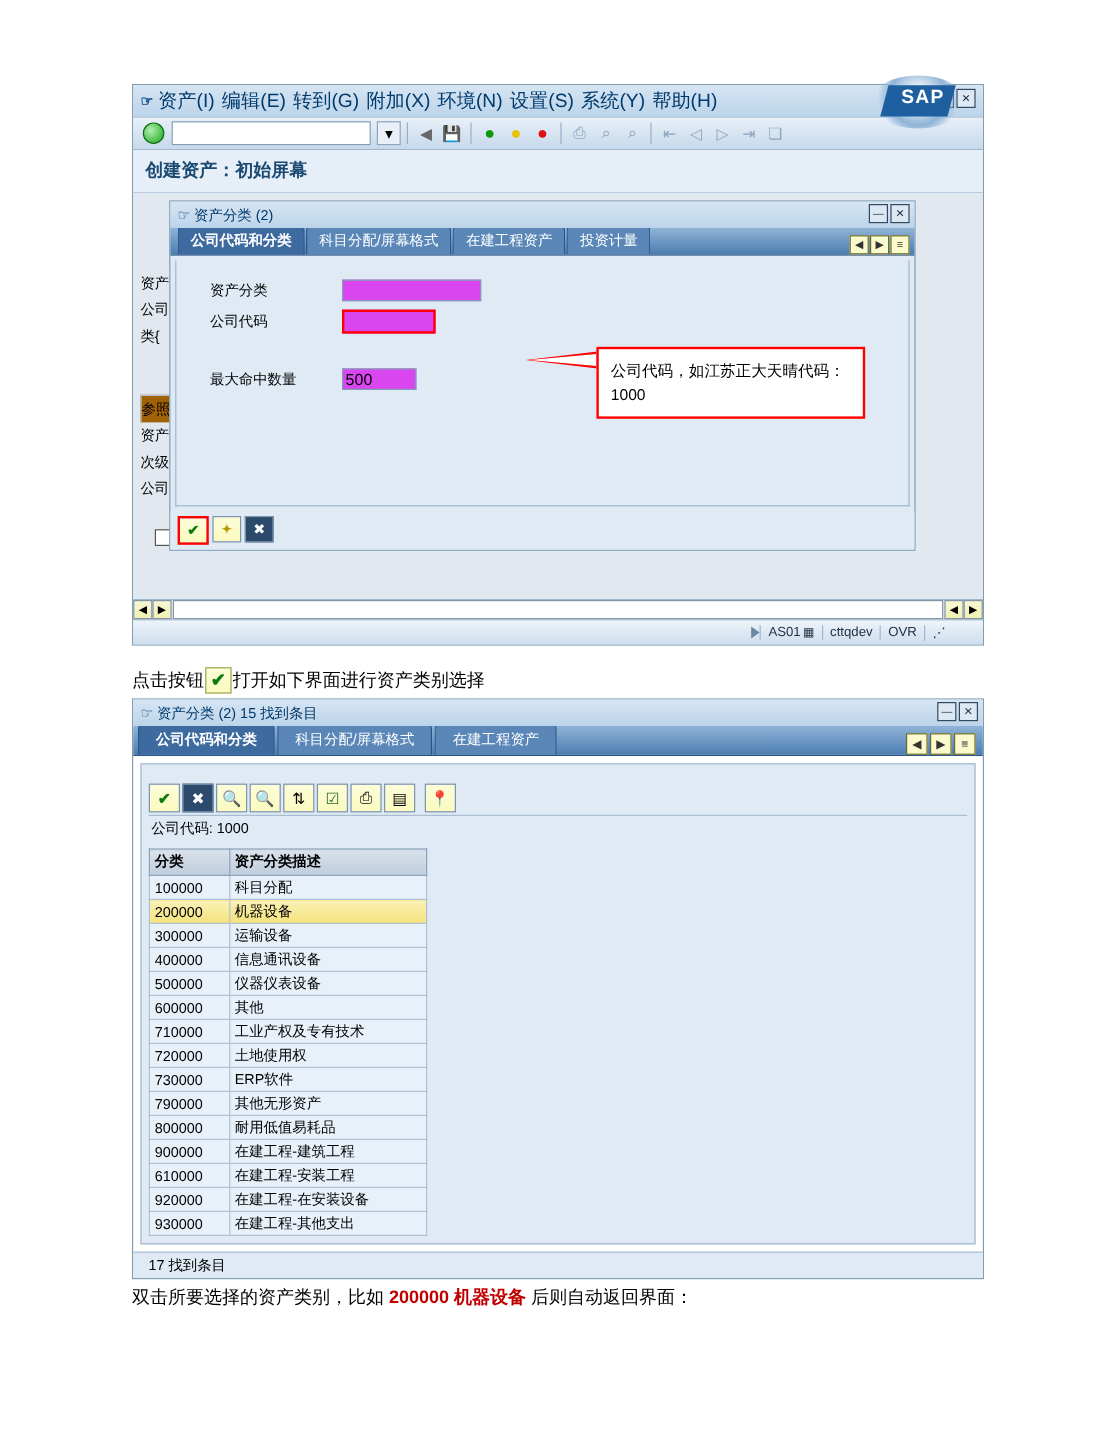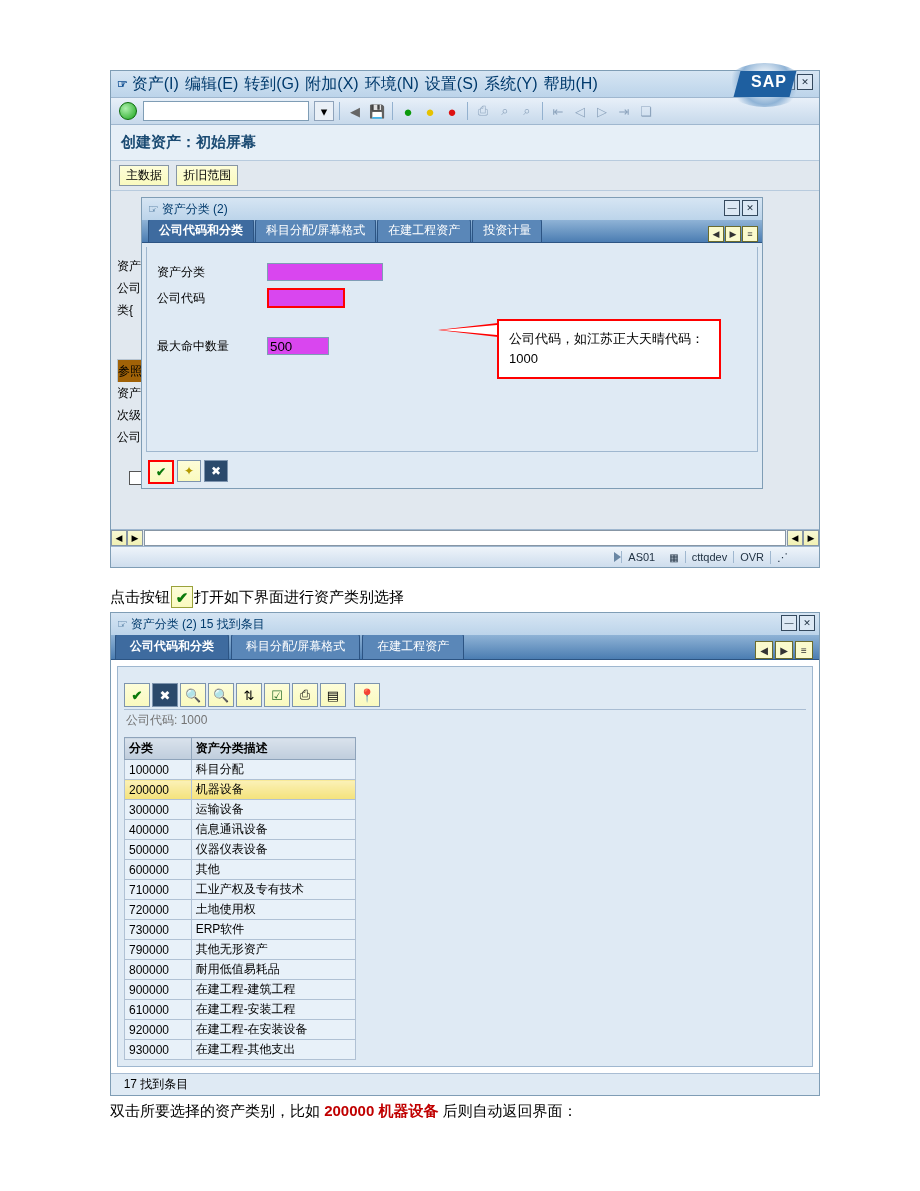--- a/index.html
+++ b/index.html
@@ -26,55 +26,55 @@
 .left-labels{position:absolute;left:6px;top:64px;font-size:12px;line-height:22px;color:#000}
 .left-labels div{height:22px;overflow:hidden;width:28px}
 .modal{position:absolute;left:30px;top:6px;width:620px;border:1px solid #7f9db5;background:#dfeaf4}
 .modal-title{background:linear-gradient(#d6e5f3,#bcd4ea);color:#003a6c;padding:2px 6px;display:flex;align-items:center;height:18px;position:relative}
 .modal-title .right{position:absolute;right:4px;top:2px;display:flex;gap:2px}
 .tabstrip{background:linear-gradient(#8fb3d6,#4b7db2);display:flex;align-items:flex-end;height:22px;padding-left:6px;gap:0;border-bottom:1px solid #2c5483}
 .tab{padding:3px 10px;font-size:12px;color:#fff;background:#5a87b8;border:1px solid #2c5483;border-bottom:none;border-radius:4px 4px 0 0;margin-right:1px;cursor:pointer}
 .tab.active{background:#3e6b9f;font-weight:bold}
 .tab-nav{margin-left:auto;display:flex;padding-right:4px;gap:1px}
 .tab-nav .sq{width:14px;height:14px;background:#fafacd;border:1px solid #6b6b2d;font-size:9px;display:flex;align-items:center;justify-content:center;color:#333}
-.modal-body{background:#dfeaf4;padding:12px 10px;height:180px;border:1px solid #9fb7cf;border-top:none;position:relative;margin:4px}
+.modal-body{background:#dfeaf4;padding:12px 28px;height:180px;border:1px solid #9fb7cf;border-top:none;position:relative;margin:4px}
 .frow{display:flex;align-items:center;height:26px}
 .flabel{width:110px}
 .finput{height:16px;border:1px solid #7f9db5;background:#d946ef;padding:0 2px}
 .redbox{border:2px solid red!important}
 .callout{position:absolute;left:350px;top:72px;width:200px;border:2px solid red;background:#fff;padding:8px 10px;font-size:13px;line-height:20px}
 .callout-arrow{position:absolute;left:291px;top:76px;width:0;height:0;border-top:7px solid transparent;border-bottom:7px solid transparent;border-right:60px solid red}
 .callout-arrow::after{content:"";position:absolute;left:3px;top:-5px;border-top:5px solid transparent;border-bottom:5px solid transparent;border-right:56px solid #fff}
 .modal-foot{background:#dfeaf4;padding:4px 6px;display:flex;gap:3px}
 .iconbtn{width:22px;height:20px;border:1px solid #7d94ae;background:linear-gradient(#fdfdd9,#fafabf);display:flex;align-items:center;justify-content:center;cursor:pointer;font-size:12px}
 .iconbtn.red{border:2px solid red}
 .chk{width:12px;height:12px;border:1px solid #555;background:#fff;display:inline-block;margin-left:8px;vertical-align:middle}
 .hscroll-row{display:flex;background:#e1e8ef;height:16px;border-top:1px solid #9fb7cf}
 .sbtn{width:14px;height:14px;border:1px solid #8796a5;background:linear-gradient(#f8f8d4,#f1f1b4);font-size:9px;display:flex;align-items:center;justify-content:center}
 .htrack{flex:1;height:14px;border:1px solid #8796a5;background:#fff;margin:0 1px}
 .rside{display:flex}
 .statusbar{background:linear-gradient(#eef4fa,#cedded);height:20px;display:flex;align-items:center;justify-content:flex-end;padding:0 6px;font-size:11px;color:#234;border-top:1px solid #9fb7cf}
-.status-seg{border-left:1px solid #9fb7cf;padding:0 6px;display:flex;align-items:center;gap:14px}
+.status-seg{border-left:1px solid #9fb7cf;padding:0 6px;display:flex;align-items:center;gap:2px}
 .tri{display:inline-block;width:0;height:0;border-top:5px solid transparent;border-bottom:5px solid transparent;border-left:7px solid #6a87a4}
 
 .midtext{font-size:15px;margin:18px 0 4px 0;display:flex;align-items:center}
 .inline-ok{width:20px;height:20px;border:1px solid #9aa23b;background:linear-gradient(#fdfdd9,#fafabf);display:inline-flex;align-items:center;justify-content:center;margin:0 1px}
 
 .win2{border:1px solid #7f9db5}
 .win2 .title2{background:linear-gradient(#d6e5f3,#bcd4ea);color:#003a6c;padding:2px 6px;height:18px;display:flex;align-items:center;position:relative}
 .title2 .right{position:absolute;right:4px;top:2px;display:flex;gap:2px}
 .tabstrip2{background:linear-gradient(#8fb3d6,#4b7db2);display:flex;align-items:flex-end;height:24px;padding-left:4px;border-bottom:1px solid #2c5483}
 .tab2{padding:4px 14px;font-size:12px;color:#fff;background:#5a87b8;border:1px solid #2c5483;border-bottom:none;border-radius:4px 4px 0 0;margin-right:2px;cursor:pointer}
 .tab2.active{background:#3e6b9f;font-weight:bold}
 .tb2nav{margin-left:auto;display:flex;padding-right:6px;gap:2px}
 .tb2nav .sq{width:16px;height:16px;background:#fafacd;border:1px solid #6b6b2d;font-size:10px;display:flex;align-items:center;justify-content:center;color:#333}
 .listwrap{background:#dfeaf4;padding:6px;border:1px solid #9fb7cf;margin:6px}
 .listtoolbar{display:flex;gap:0;border-bottom:1px solid #a9bdd3;padding:2px 0}
 .lbtn{width:24px;height:22px;border:1px solid #7d94ae;background:linear-gradient(#fdfdd9,#fafabf);display:flex;align-items:center;justify-content:center;font-size:13px;cursor:pointer;margin-right:2px}
-.lbl-line{padding:2px 2px;color:#737373}
+.lbl-line{padding:2px 2px;color:#000000}
 table.grid{border-collapse:collapse;width:232px}
 table.grid th{background:linear-gradient(#d9e2ec,#bfcddc);border:1px solid #8ea3ba;padding:2px 4px;font-weight:bold;text-align:left}
 table.grid td{background:#e8f1f9;border:1px solid #b0c1d4;padding:1px 4px;white-space:nowrap}
 tr.sel td{background:linear-gradient(#fbf1b8,#f4e27a)}
 .status2{background:#dfeaf4;border-top:1px solid #a9bdd3;padding:2px 6px;font-size:12px}
 
 .bottomtext{font-size:15px;margin:6px 0 0 0}
 .redbold{color:#c00000;font-weight:bold}
 
 .ico{font-family:Arial;line-height:1}
@@ -134,24 +134,20 @@
     <div class="tb-ico" style="color:#8da4bd">⌕</div>
     <div class="tb-ico" style="color:#8da4bd">⌕</div>
     <div class="tb-sep"></div>
     <div class="tb-ico" style="color:#8da4bd">⇤</div>
     <div class="tb-ico" style="color:#8da4bd">◁</div>
     <div class="tb-ico" style="color:#8da4bd">▷</div>
     <div class="tb-ico" style="color:#8da4bd">⇥</div>
     <div class="tb-ico" style="color:#8da4bd">❏</div>
   </div>
   <div class="title-blue">创建资产：初始屏幕</div>
-  <div class="buttonbar">
-    <button class="sapbtn">主数据</button>
-    <button class="sapbtn">折旧范围</button>
-  </div>
   <div class="workarea">
     <div class="left-labels">
       <div>资产</div>
       <div>公司</div>
       <div>类{</div>
       <div style="height:38px"></div>
       <div style="border-top:1px solid #b7c4d1;border-left:1px solid #b7c4d1;background:#a16207">参照</div>
       <div>资产</div>
       <div>次级</div>
       <div>公司</div>

